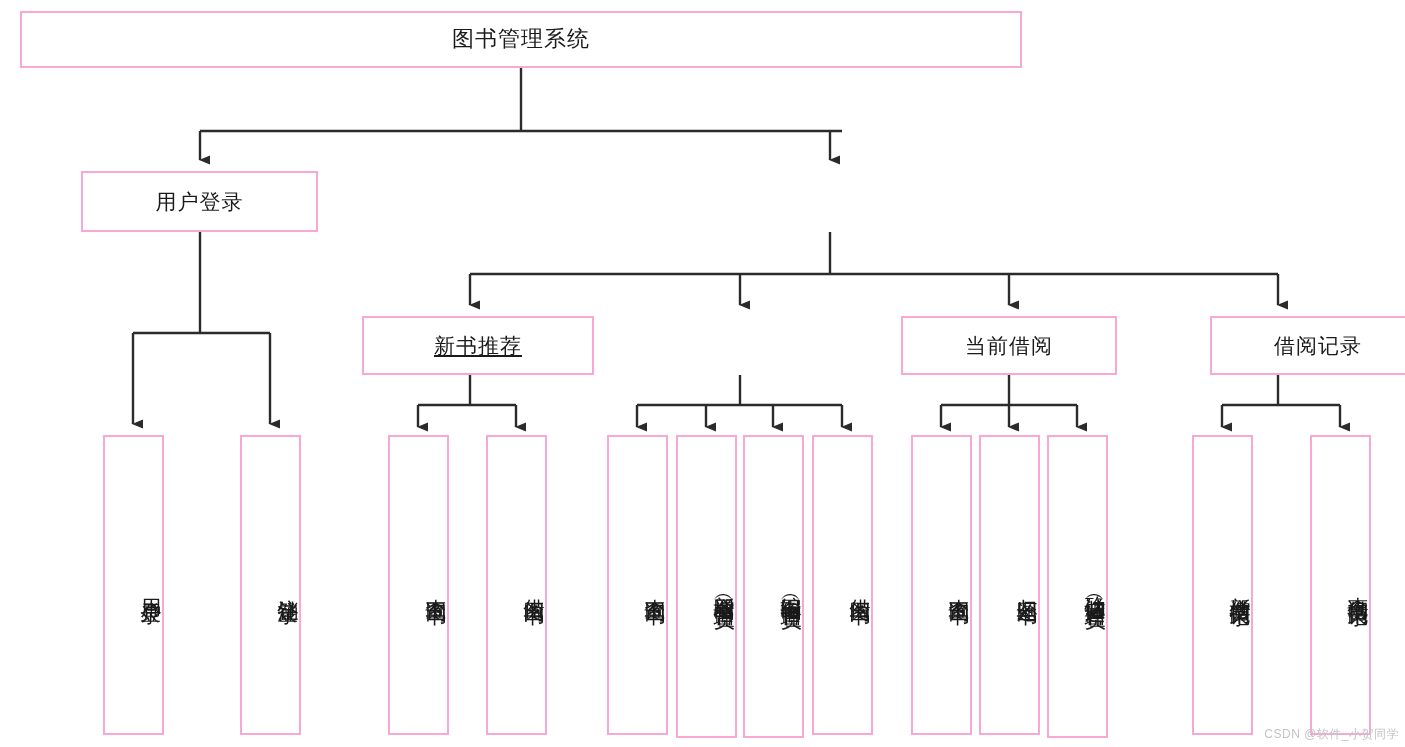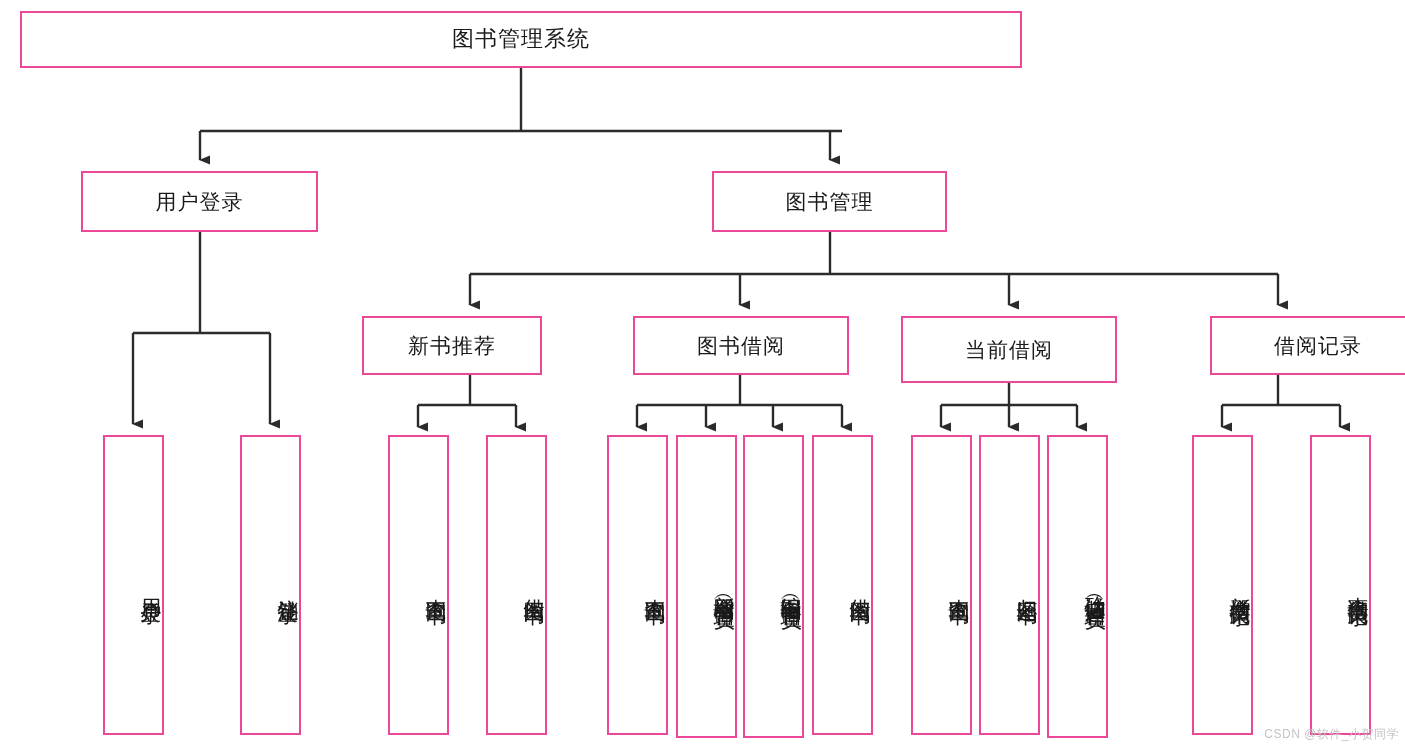--- a/index.html
+++ b/index.html
@@ -23,21 +23,21 @@
     left: 0;
     top: 0;
     width: 1405px;
     height: 747px;
     pointer-events: none;
   }
   .node {
     position: absolute;
     box-sizing: border-box;
     background: #ffffff;
-    border: 2px solid #ec4899;
+    border: 2px solid #f9a8d4;
     display: flex;
     align-items: center;
     justify-content: center;
     color: #1a1a1a;
   }
   .node-h {
     font-size: 21px;
     letter-spacing: 1px;
     line-height: 1.1;
     white-space: nowrap;
@@ -123,25 +123,23 @@
       <path d="M1278,375 L1278,405"></path>
       <path d="M1222,405 L1340,405"></path>
       <path d="M1222,405 L1222,427" marker-end="url(#arrowhead)"></path>
       <path d="M1340,405 L1340,427" marker-end="url(#arrowhead)"></path>
     </g>
   </svg>
 
   <div class="node node-h node-root" style="left:20px; top:11px; width:1002px; height:57px;">图书管理系统</div>
 
   <div class="node node-h" style="left:81px; top:171px; width:237px; height:61px;">用户登录</div>
-  <div class="node node-h" style="left:712px; top:171px; width:235px; height:61px;">图书管理</div>
 
-  <div class="node node-h" style="left:362px; top:316px; width:180px; height:59px;">新书推荐</div>
-  <div class="node node-h" style="left:633px; top:316px; width:216px; height:59px;">图书借阅</div>
-  <div class="node node-h" style="left:901px; top:316px; width:216px; height:67px;">当前借阅</div>
+  <div class="node node-h" style="left:362px; top:316px; width:232px; height:59px;text-decoration:underline;">新书推荐</div>
+  <div class="node node-h" style="left:901px; top:316px; width:216px; height:59px;">当前借阅</div>
   <div class="node node-h" style="left:1170px; top:316px; width:216px; height:59px;margin-left:40px;">借阅记录</div>
 
   <div class="node node-v" style="left:103px; top:435px; width:61px; height:300px;">
     <span class="vtext">用户登录</span>
   </div>
   <div class="node node-v" style="left:240px; top:435px; width:61px; height:300px;">
     <span class="vtext">注销登录</span>
   </div>
 
   <div class="node node-v" style="left:388px; top:435px; width:61px; height:300px;">

